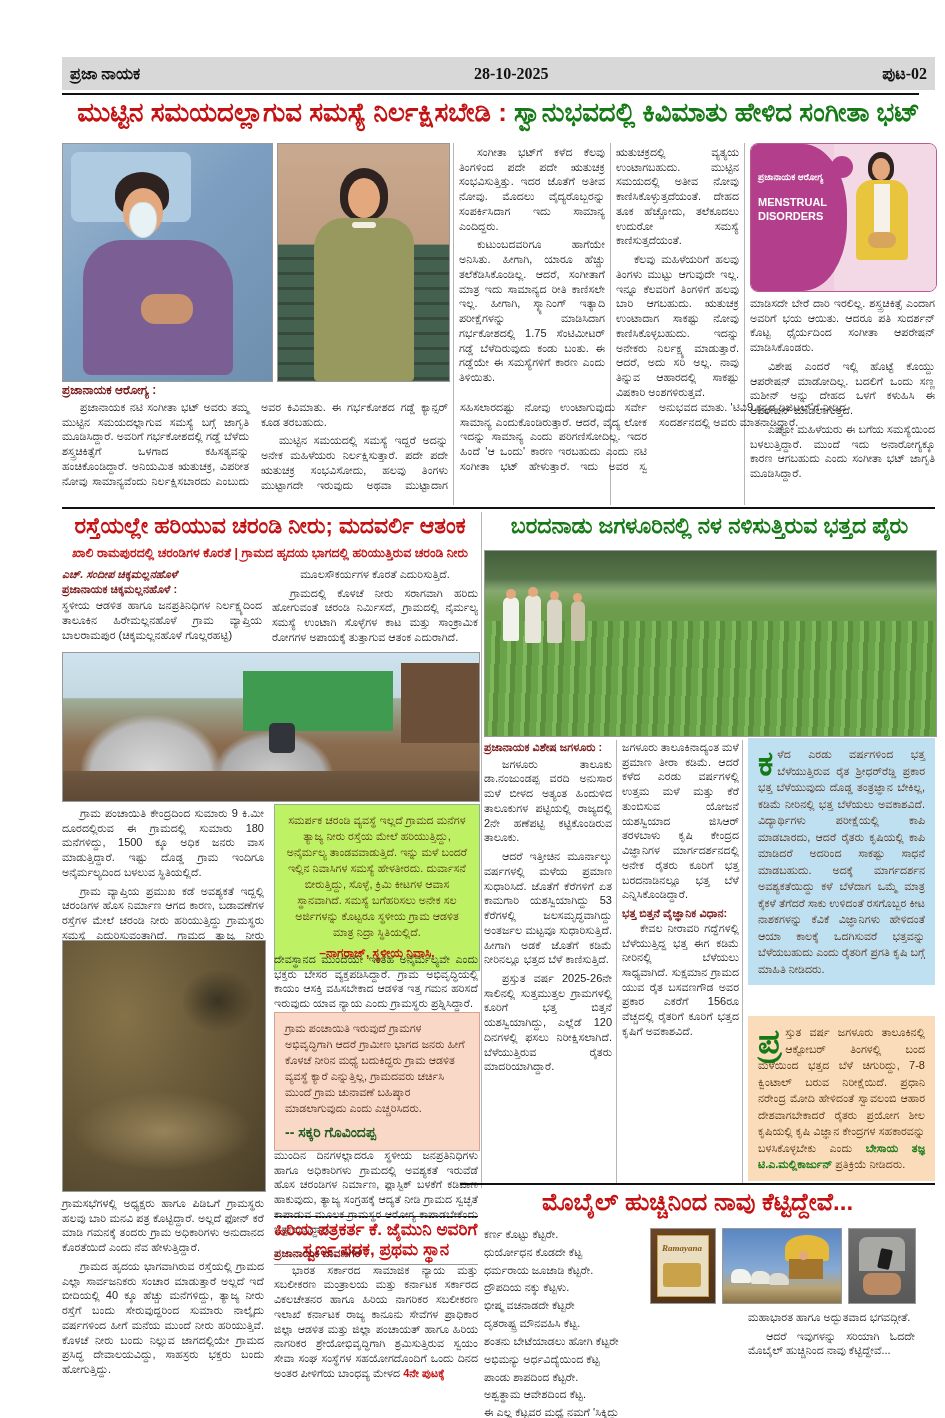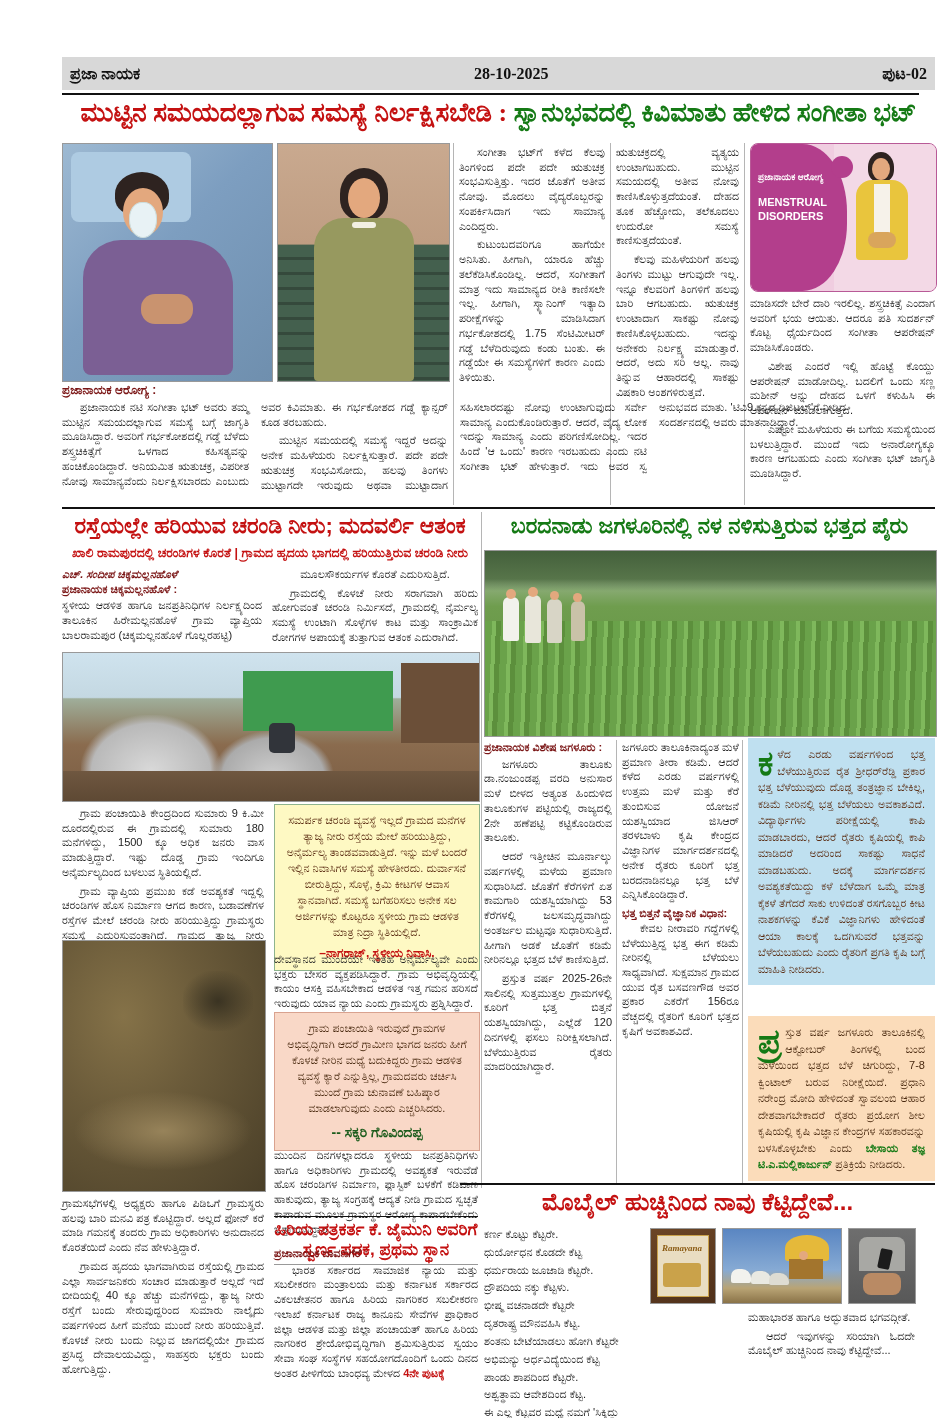--- a/index.html
+++ b/index.html
@@ -3,35 +3,35 @@
 <meta charset="utf-8">
 <style>
   html,body{margin:0;padding:0;background:#e9e9e9;}
   .page{position:relative;width:945px;height:1418px;background:#ffffff;margin:0 auto;
         font-family:"Liberation Sans","DejaVu Sans",sans-serif;color:#1c1c1c;overflow:hidden;}
   .abs{position:absolute;}
   .masthead{top:57px;left:62px;width:857px;height:33px;background:#d8d8d8;
             display:flex;justify-content:space-between;align-items:center;padding:0 8px;
             font-family:"Liberation Serif","DejaVu Serif",serif;font-weight:bold;font-size:16px;color:#111;}
   .rule{background:#111;}
-  .lead-head{top:97px;left:62px;width:873px;text-align:center;font-size:26px;font-weight:bold;line-height:1.2;font-family:Liberation Serif, serif;}
+  .lead-head{top:97px;left:62px;width:873px;text-align:center;font-size:26px;font-weight:bold;line-height:1.2;}
   .red{color:#c41111;} .green{color:#157a15;}
   .body-txt{font-size:11px;line-height:1.34;text-align:justify;color:#222;}
   .body-txt p{margin:0 0 4px 0;text-indent:18px;}
   .body-txt p.noind{text-indent:0;}
   .dateline{color:#7a1515;font-weight:bold;}
   .byline{color:#7a1515;font-weight:bold;font-style:italic;}
   .vsep{width:1px;background:#b5b5b5;}
   .photo{overflow:hidden;border:1px solid #999;}
   .sec-head{font-weight:bold;text-align:center;line-height:1.15;}
-  .quote-box{border:1px solid #8db48d;background:#fef9c3;padding:8px 10px;font-size:11px;
+  .quote-box{border:1px solid #8db48d;background:#bef264;padding:8px 10px;font-size:11px;
              line-height:1.45;text-align:center;color:#5a2c12;}
   .quote-box .attr{color:#c41111;font-weight:bold;display:block;margin-top:4px;font-size:12px;}
   .quote-box2{border:1px solid #d9a28f;background:#f9d8c7;padding:8px 10px;font-size:11px;
-              line-height:1.45;text-align:center;color:#4a2a10;}
+              line-height:1.45;color:#4a2a10;}
   .quote-box2 .attr{color:#145c14;font-weight:bold;display:block;margin-top:5px;font-size:14px;color:#1c5c1c;}
   .info-blue{background:#bfe0f0;padding:8px 10px;font-size:11px;line-height:1.5;text-align:justify;color:#5a2c12;}
   .info-peach{background:#fbdcba;padding:8px 10px;font-size:11px;line-height:1.5;text-align:justify;color:#4a2a10;}
   .dropcap{float:left;font-size:34px;line-height:0.9;font-weight:bold;color:#157a15;margin:2px 4px 0 0;}
   .gname{color:#157a15;font-weight:bold;}
   .cont{color:#c41111;font-weight:bold;}
   .subhead-red{color:#c41111;font-weight:bold;font-size:17px;text-align:center;line-height:1.2;
                border-top:1.5px solid #111;border-bottom:1px solid #999;padding:3px 0;}
   .poem{font-size:11px;line-height:1.62;color:#222;}
   

